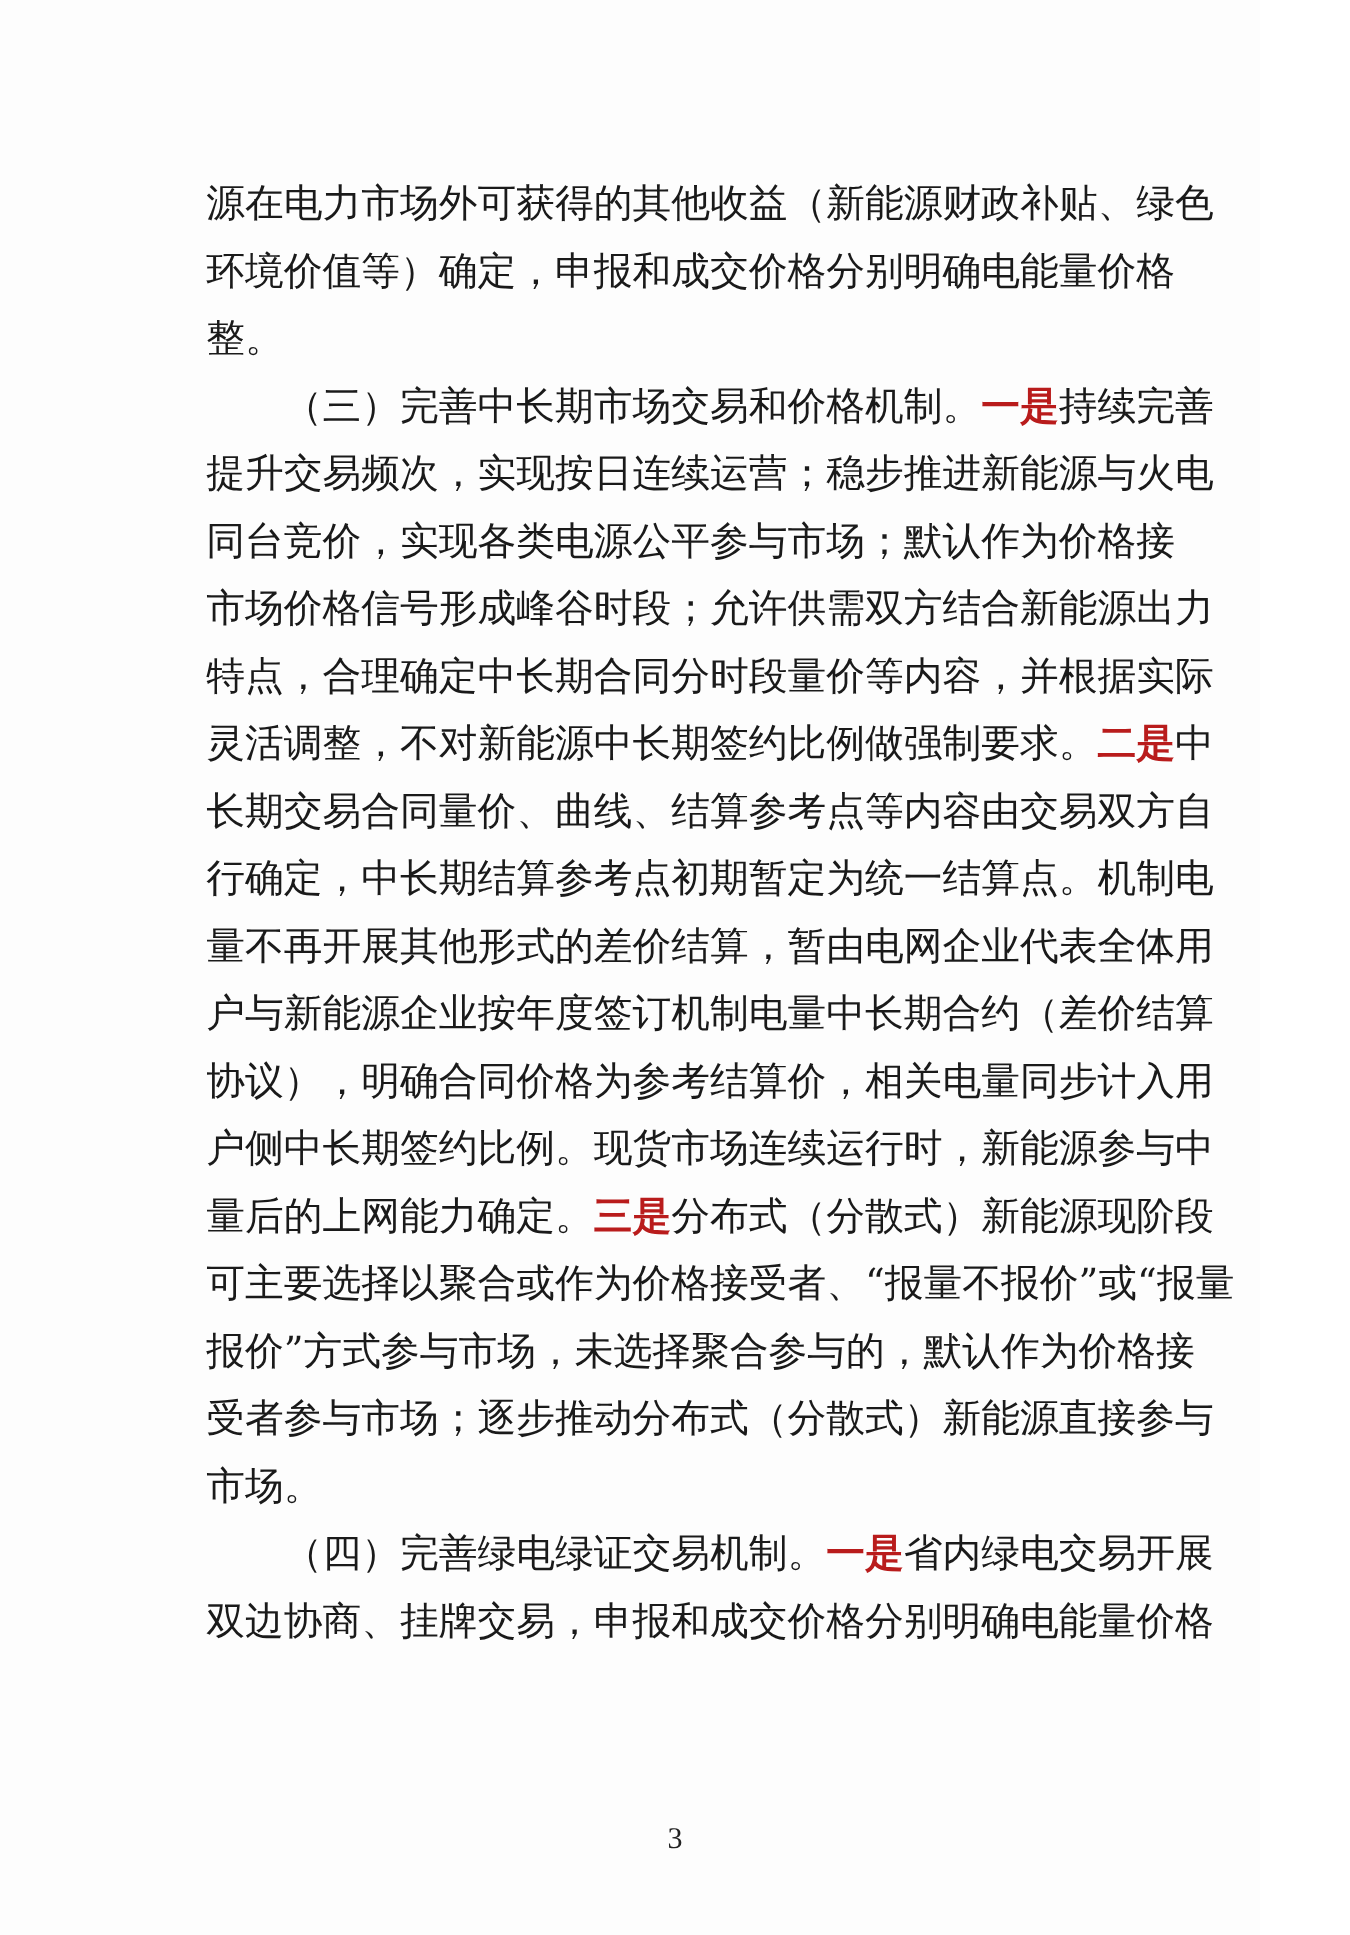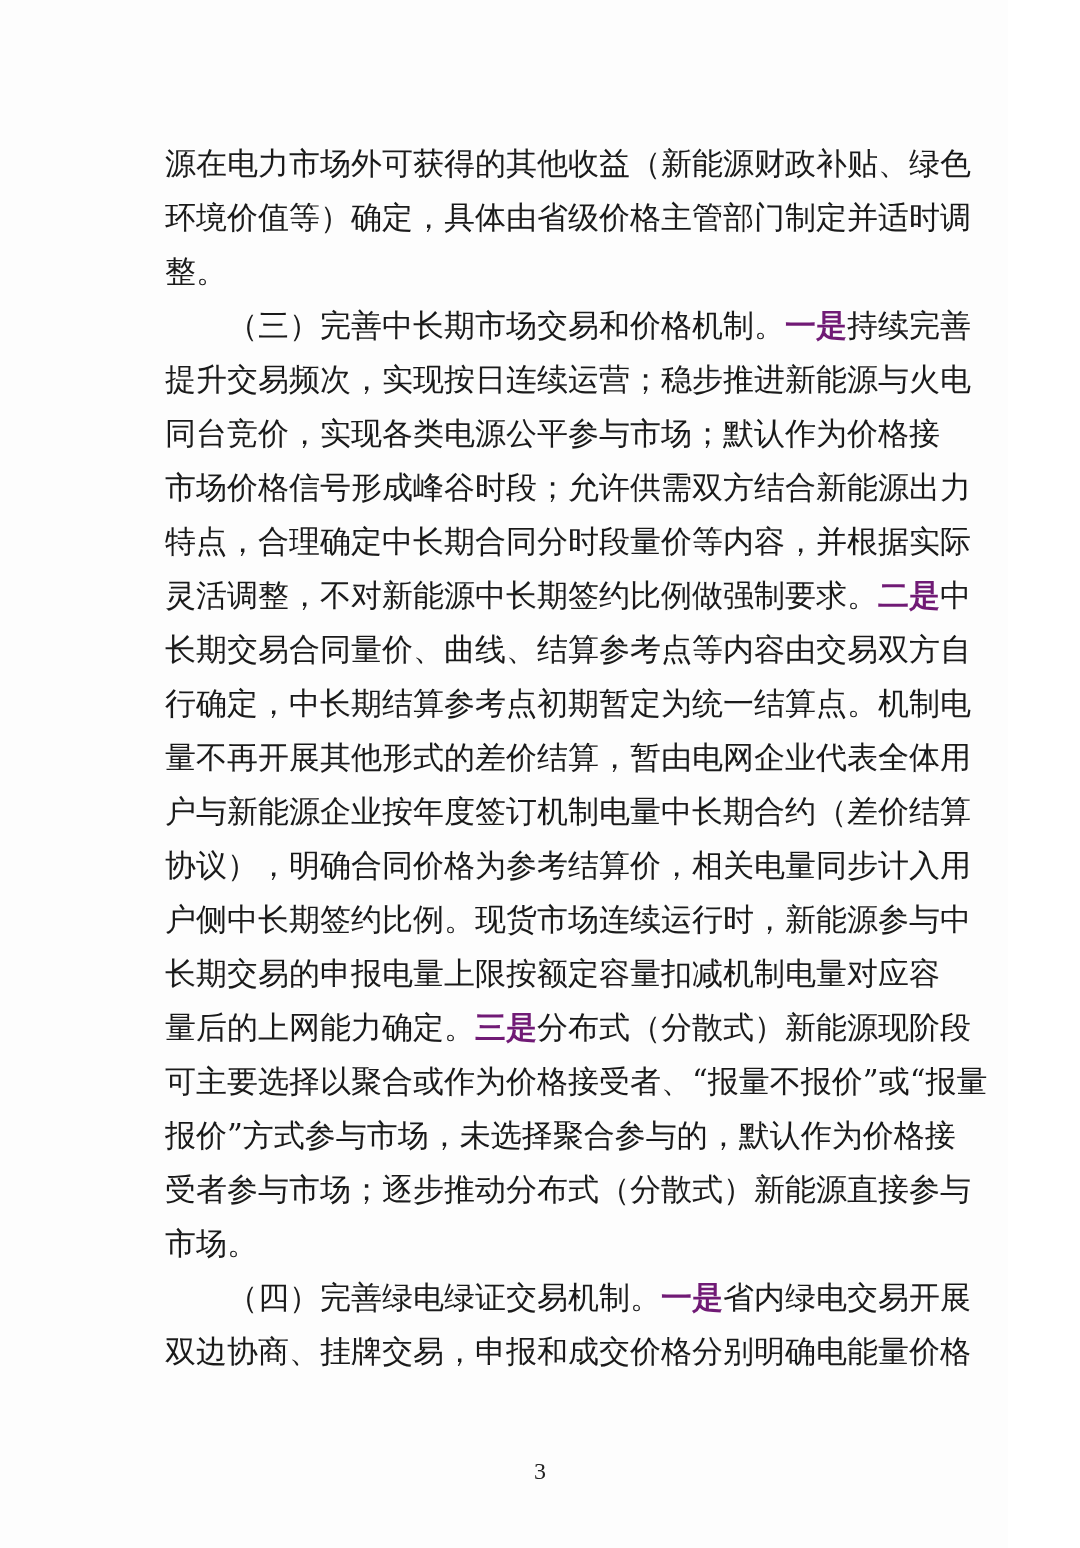--- a/index.html
+++ b/index.html
@@ -36,54 +36,53 @@
       white-space: nowrap;
       text-align: justify;
       text-align-last: justify;
       letter-spacing: 0;
     }
     .line.last {
       text-align-last: left;
     }
     .bold {
       font-weight: bold;
-      color: #701a75;
+      color: #b91c1c;
     }
     .page-number {
       position: absolute;
       left: 0;
       width: 1080px;
       top: 1458px;
       text-align: center;
       font-family: "Liberation Serif", "DejaVu Serif", serif;
       font-size: 24px;
       color: #222;
     }
   </style>
 </head>
 <body>
 
 <div class="page">
   <div class="body-text" id="body-text">
       <div class="line"><span>源在电力市场外可获得的其他收益（新能源财政补贴、绿色</span></div>
-      <div class="line"><span>环境价值等）确定，具体由省级价格主管部门制定并适时调</span></div>
+      <div class="line"><span>环境价值等）确定，申报和成交价格分别明确电能量价格</span></div>
       <div class="line last"><span>整。</span></div>
       <div class="line"><span>　　（三）完善中长期市场交易和价格机制。</span><span class="bold">一是</span><span>持续完善</span></div>
       <div class="line"><span>提升交易频次，实现按日连续运营；稳步推进新能源与火电</span></div>
       <div class="line"><span>同台竞价，实现各类电源公平参与市场；默认作为价格接</span></div>
       <div class="line"><span>市场价格信号形成峰谷时段；允许供需双方结合新能源出力</span></div>
       <div class="line"><span>特点，合理确定中长期合同分时段量价等内容，并根据实际</span></div>
       <div class="line"><span>灵活调整，不对新能源中长期签约比例做强制要求。</span><span class="bold">二是</span><span>中</span></div>
       <div class="line"><span>长期交易合同量价、曲线、结算参考点等内容由交易双方自</span></div>
       <div class="line"><span>行确定，中长期结算参考点初期暂定为统一结算点。机制电</span></div>
       <div class="line"><span>量不再开展其他形式的差价结算，暂由电网企业代表全体用</span></div>
       <div class="line"><span>户与新能源企业按年度签订机制电量中长期合约（差价结算</span></div>
       <div class="line"><span>协议），明确合同价格为参考结算价，相关电量同步计入用</span></div>
       <div class="line"><span>户侧中长期签约比例。现货市场连续运行时，新能源参与中</span></div>
-      <div class="line"><span>长期交易的申报电量上限按额定容量扣减机制电量对应容</span></div>
       <div class="line"><span>量后的上网能力确定。</span><span class="bold">三是</span><span>分布式（分散式）新能源现阶段</span></div>
       <div class="line"><span>可主要选择以聚合或作为价格接受者、“报量不报价”或“报量</span></div>
       <div class="line"><span>报价”方式参与市场，未选择聚合参与的，默认作为价格接</span></div>
       <div class="line"><span>受者参与市场；逐步推动分布式（分散式）新能源直接参与</span></div>
       <div class="line last"><span>市场。</span></div>
       <div class="line"><span>　　（四）完善绿电绿证交易机制。</span><span class="bold">一是</span><span>省内绿电交易开展</span></div>
       <div class="line"><span>双边协商、挂牌交易，申报和成交价格分别明确电能量价格</span></div>
     </div>
   <div class="page-number">3</div>
 </div>

